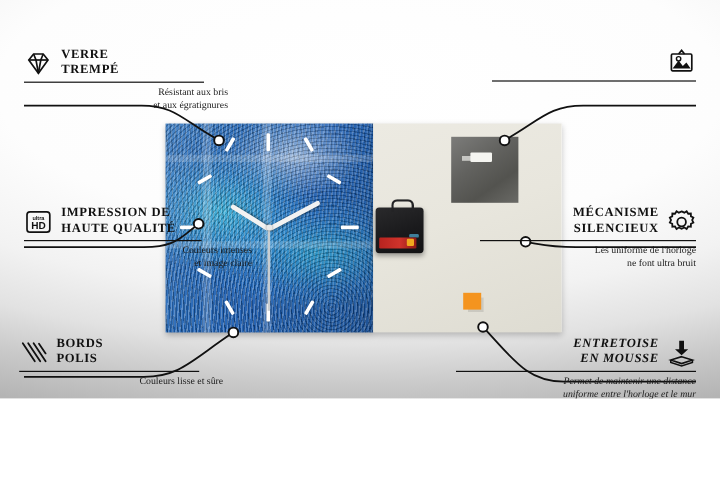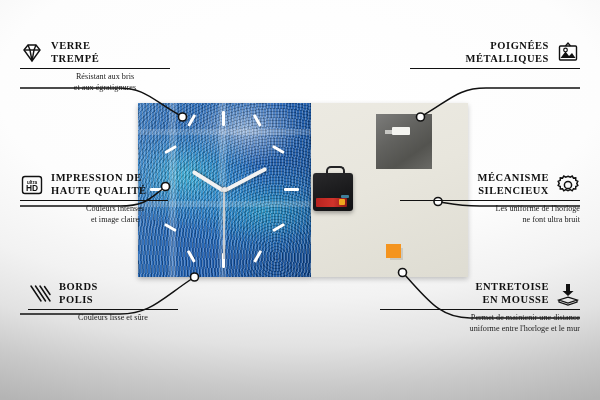--- a/index.html
+++ b/index.html
@@ -1,21 +1,21 @@
 <!DOCTYPE html>
 <html><head>
 <meta charset="utf-8">
 <style>
   html,body{margin:0;padding:0;}
   body{
     width:600px;height:400px;overflow:hidden;
     font-family:"Liberation Serif",serif;
     background:#ffffff;
   }
-  #stage{position:relative;width:600px;height:400px;overflow:hidden;
+  #stage{position:relative;width:600px;height:332px;overflow:hidden;
     background:
       radial-gradient(120% 85% at 50% 22%, #ffffff 0%, #fdfdfd 42%, #f2f2f2 62%, #e2e2e2 76%, #c9c9c9 88%, #b4b4b4 100%);
   }
   
   .product{position:absolute;left:138px;top:103px;width:330px;height:174px;}
   .panel-left{position:absolute;left:0;top:0;width:173px;height:174px;overflow:hidden;
     background:
       linear-gradient(115deg,#3f7fc4 0%,#2e6fba 18%,#1f63b4 35%,#1a5bb0 55%,#14529f 78%,#0f4790 100%);
     box-shadow:0 2px 5px rgba(0,0,0,.28);
   }
@@ -66,21 +66,21 @@
   .hand-sec{position:absolute;background:#c9cdd0;}
   .pivot{position:absolute;width:5px;height:5px;border-radius:50%;background:#e9e9e9;
     box-shadow:0 0 2px rgba(0,0,0,.45);}
   
   .callout{position:absolute;}
   .c-head{display:flex;align-items:center;gap:7px;}
   .c-title{font-size:10.5px;font-weight:700;letter-spacing:.55px;color:#101010;line-height:12.5px;text-transform:uppercase;}
   .rule{height:1.4px;background:#111;margin-top:3px;}
   .c-desc{font-size:8.2px;color:#1b1b1b;line-height:10.5px;margin-top:3px;}
   .left .c-head{justify-content:flex-start;}
-  .left .c-desc{text-align:center;}
+  .left .c-desc{text-align:right;}
   .right .c-head{justify-content:flex-end;}
   .right .c-title{text-align:right;}
   .right .c-desc{text-align:right;}
   .ico{width:24px;height:24px;flex:0 0 24px;display:block;}
   svg{display:block;overflow:visible;}
   .leaders{position:absolute;left:0;top:0;width:600px;height:400px;pointer-events:none;}
 </style>
 </head>
 <body>
 
@@ -180,21 +180,21 @@
       <span class="c-title">
         <span>IMPRESSION DE</span><br><span>HAUTE QUALITÉ</span>
       </span>
     </div>
     <div class="rule" style="width:148px"></div>
     <div class="c-desc">
       <span>Couleurs intenses</span><br><span>et image claire</span>
     </div>
   </div>
 
-  <div class="callout left" style="left:28px;top:281px;width:170px;">
+  <div class="callout left" style="left:16px;top:281px;width:170px;">
     <div class="c-head">
       <span class="ico">
         <svg viewBox="0 0 24 24" stroke="#111" stroke-width="1.5" stroke-linecap="round">
           <path d="M3 4 L13 19"></path>
             <path d="M7.5 4 L17.5 19"></path>
             <path d="M12 4 L22 19"></path>
             <path d="M16.5 4.5 L22 12.5"></path>
         </svg>
       </span>
       <span class="c-title">
@@ -202,23 +202,20 @@
       </span>
     </div>
     <div class="rule" style="width:150px"></div>
     <div class="c-desc">
       <span>Couleurs lisse et sûre</span>
     </div>
   </div>
 
   <div class="callout right" style="left:410px;top:40px;width:170px;">
     <div class="c-head">
-      <span class="c-title">
-        <span>POIGNÉES</span><br><span>MÉTALLIQUES</span>
-      </span>
       <span class="ico">
         <svg viewBox="0 0 24 24" stroke="#111" stroke-width="1.4" fill="none">
           <path d="M9.5 5 L12 2 L14.5 5"></path>
           <rect x="3.5" y="5" width="17" height="14" rx="1"></rect>
           <path d="M4.5 17 L9.5 10.5 L13 15 L16 12 L19.5 17 Z" fill="#111" stroke="none"></path>
           <circle cx="9.5" cy="9" r="1.8" fill="#fff" stroke="#111" stroke-width="1.2"></circle>
         </svg>
       </span>
     </div>
     <div class="rule" style="width:170px;margin-left:0"></div>
@@ -235,21 +232,21 @@
           <circle cx="12" cy="12" r="3.6"></circle>
         </svg>
       </span>
     </div>
     <div class="rule" style="width:180px"></div>
     <div class="c-desc">
       <span>Les uniforme de l'horloge</span><br><span>ne font ultra bruit</span>
     </div>
   </div>
 
-  <div class="callout right" style="left:380px;top:281px;width:200px;">
+  <div class="callout right" style="left:380px;top:281px;width:200px;font-style:italic;">
     <div class="c-head">
       <span class="c-title">
         <span>ENTRETOISE</span><br><span>EN MOUSSE</span>
       </span>
       <span class="ico">
         <svg viewBox="0 0 24 24" stroke="#111" stroke-width="1.3" fill="none">
           <path d="M10 2 H14 V9 H17.5 L12 14 L6.5 9 H10 Z" fill="#111" stroke="none"></path>
           <path d="M12 15.2 L21 18 L12 21 L3 18 Z"></path>
           <path d="M3 18 V20 L12 23 L21 20 V18"></path>
         </svg>

